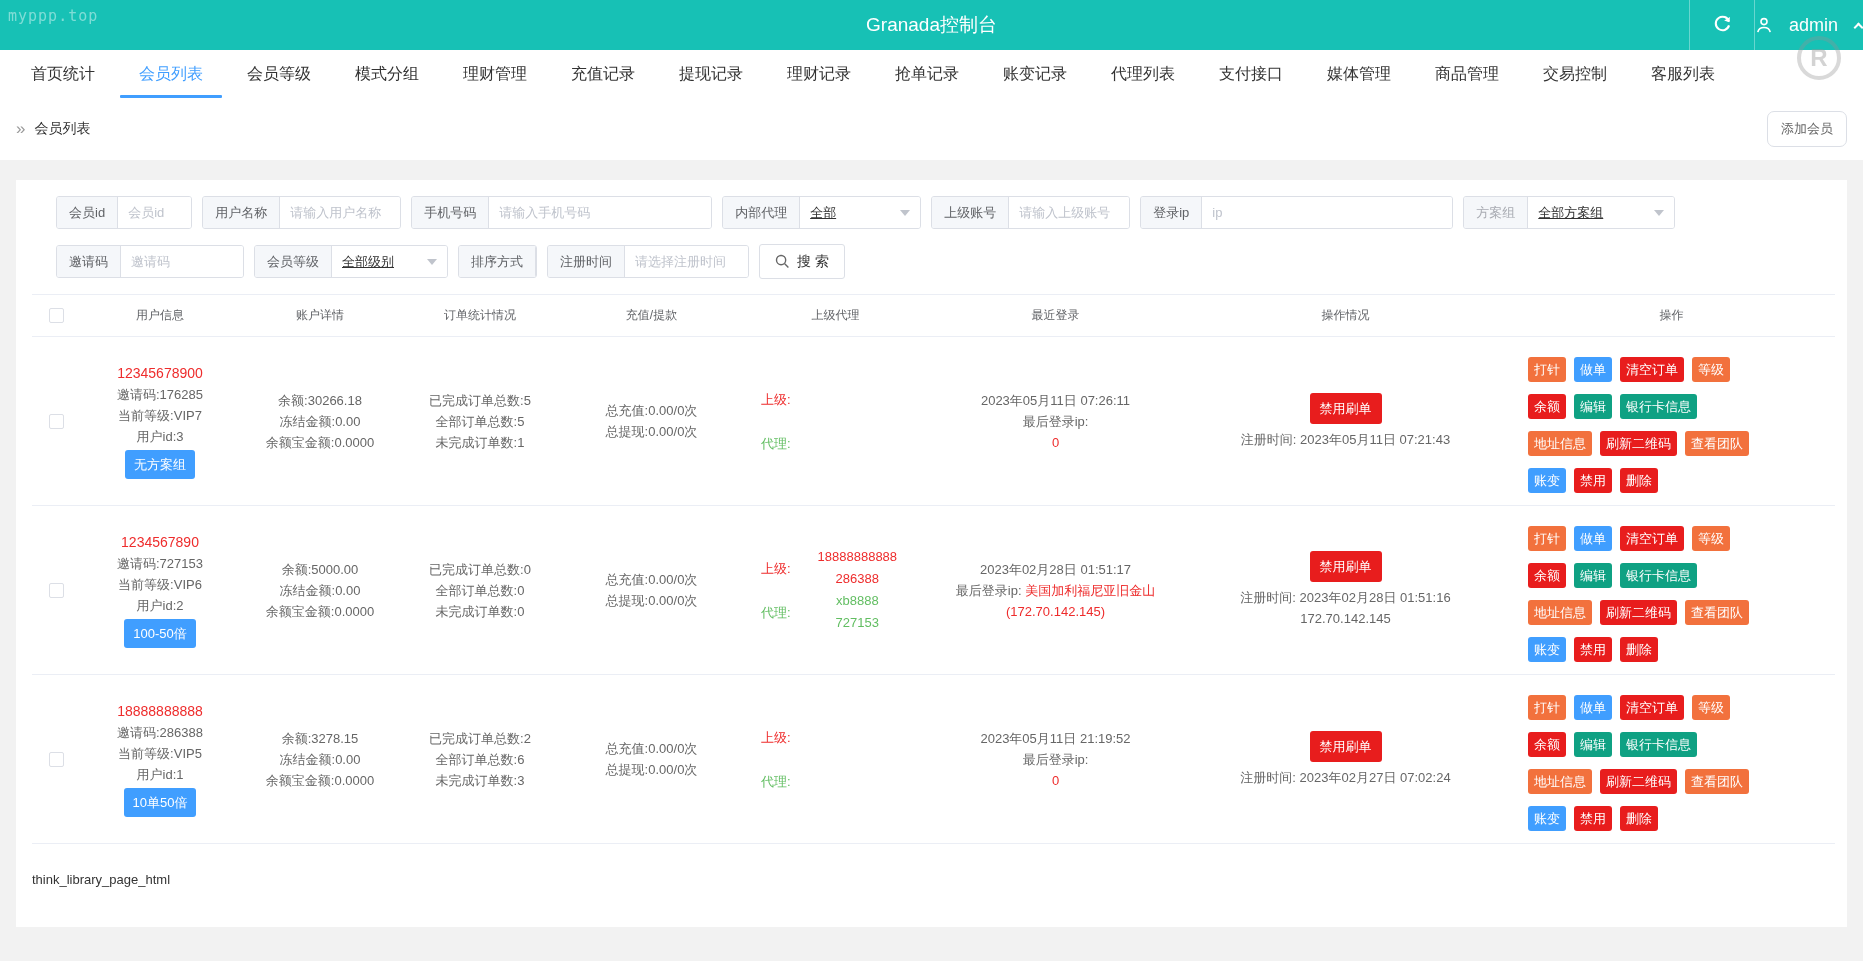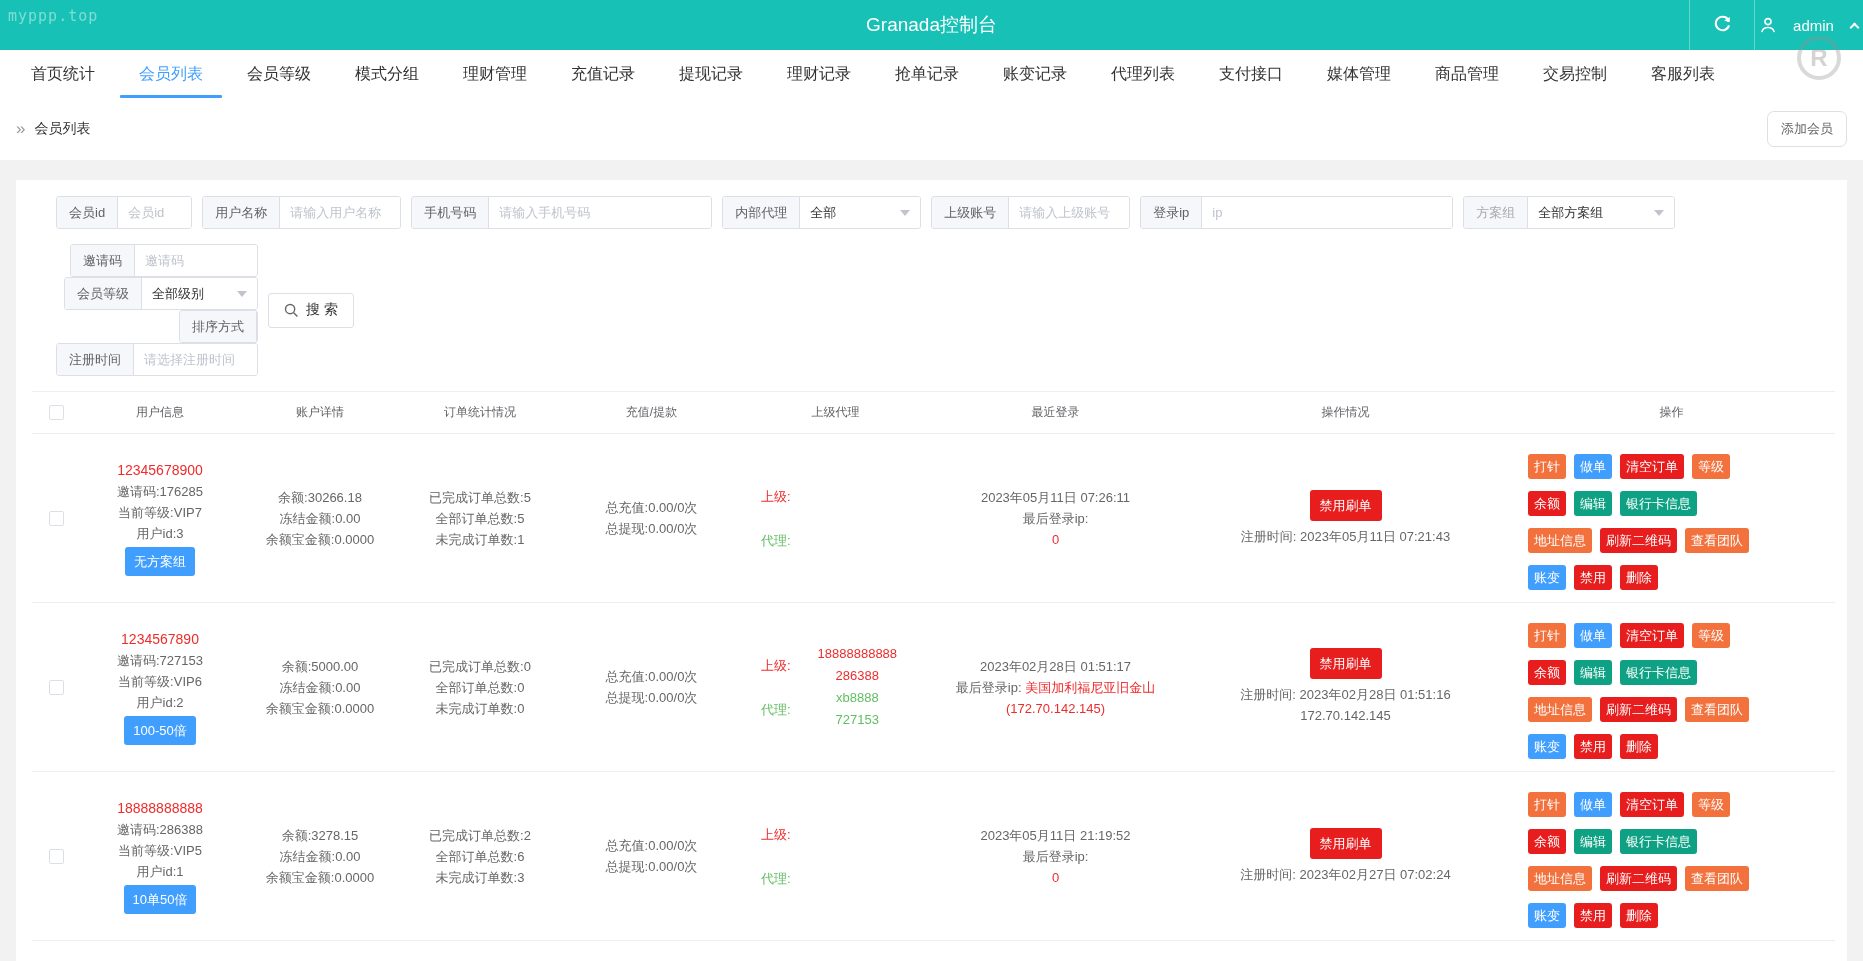--- a/index.html
+++ b/index.html
@@ -8,44 +8,44 @@
     background: #f2f2f2;
     font-family: "Liberation Sans", "DejaVu Sans", sans-serif;
     color: #666;
   }
   
   .app-header { height: 50px; background: #17c1b5; position: relative; display: flex; align-items: center; justify-content: flex-end; }
   .wm-corner { position: absolute; top: 7px; left: 8px; color: rgba(255,255,255,0.45); font-family: "DejaVu Sans Mono", monospace; font-size: 15px; letter-spacing: 1px; }
   .app-title { position: absolute; left: 50%; top: 50%; transform: translate(-50%,-50%); color: #fff; font-size: 19px; }
   .header-right { margin-left: auto; height: 100%; display: flex; align-items: stretch; }
   .header-btn { width: 66px; display: flex; align-items: center; justify-content: center; border-left: 1px solid rgba(255,255,255,0.35); border-right: 1px solid rgba(255,255,255,0.35); cursor: pointer; }
-  .header-user { width: 108px; display: flex; align-items: center; justify-content: center; gap: 17px; color: #fff; font-size: 15px; cursor: pointer; }
+  .header-user { width: 108px; display: flex; align-items: center; justify-content: center; gap: 17px; color: #fff; font-size: 18px; cursor: pointer; }
   .chevron-up { width: 7px; height: 7px; border-left: 2px solid #fff; border-top: 2px solid #fff; transform: rotate(45deg); margin-top: 4px; }
   .wm-logo { position: absolute; top: 36px; left: 1797px; width: 44px; height: 44px; border: 4px solid rgba(145,145,145,0.35); border-radius: 50%; color: rgba(145,145,145,0.4); display: flex; align-items: center; justify-content: center; font-size: 24px; font-weight: bold; z-index: 50; }
   
   .nav { background: #fff; height: 48px; display: flex; align-items: stretch; padding-left: 10px; }
   .nav-tab { font-size: 16px; color: #333; padding: 0 21px; margin-right: 2px; display: flex; align-items: center; cursor: pointer; position: relative; white-space: nowrap; }
   .nav-tab.active { color: #409eff; }
   .nav-tab.active::after { content: ""; position: absolute; left: 2px; right: 2px; bottom: 0; height: 3px; background: #409eff; border-radius: 1px; }
   
   .breadcrumb-bar { background: #fff; height: 62px; display: flex; align-items: center; padding: 0 16px; }
   .breadcrumb-arrow { color: #999; font-size: 17px; margin-right: 9px; }
   .breadcrumb-title { color: #333; font-size: 14px; }
   .add-btn { margin-left: auto; background: #fff; border: 1px solid #dcdfe6; border-radius: 7px; color: #666; font-size: 13px; padding: 8px 13px; cursor: pointer; font-family: inherit; }
   
   .card { background: #fff; margin: 20px 16px 0; padding: 16px 16px 40px; }
   
   .filter-row { display: flex; align-items: center; margin-bottom: 15px; margin-left: 24px; }
-  .filter-groups { display: flex; align-items: flex-end; flex-direction: column; }
+  .filter-groups { display: flex; align-items: flex-start; }
   .filter-group { display: flex; align-items: stretch; height: 33px; border: 1px solid #dcdfe6; border-radius: 3px; margin-right: 10px; background: #fff; overflow: hidden; }
   .filter-label { background: #f5f7fa; color: #606266; font-size: 13px; display: flex; align-items: center; padding: 0 12px; border-right: 1px solid #dcdfe6; white-space: nowrap; }
   .filter-label.muted { color: #a8abb2; }
   .filter-input { border: none; outline: none; padding: 0 10px; font-size: 13px; color: #333; font-family: inherit; }
   .filter-input::placeholder { color: #bfc3cc; }
-  .filter-select { display: flex; align-items: center; justify-content: space-between; padding: 0 10px; font-size: 13px; color: #333; cursor: pointer; background: #fff; }
+  .filter-select { display: flex; align-items: center; justify-content: space-between; padding: 0 10px; font-size: 13px; color: #333; cursor: pointer; background: #fff; text-decoration: underline; }
   .muted-value { color: #bfc3cc; }
   .select-caret { width: 0; height: 0; border-left: 5px solid transparent; border-right: 5px solid transparent; border-top: 6px solid #c0c4cc; margin-left: 8px; flex: none; }
   .search-btn { height: 35px; border: 1px solid #dcdfe6; background: #fff; border-radius: 3px; display: flex; align-items: center; gap: 7px; padding: 0 15px; font-size: 14px; color: #333; cursor: pointer; font-family: inherit; }
   
   .member-table { width: 100%; border-collapse: collapse; table-layout: fixed; margin-top: 14px; }
   .member-table th { height: 42px; font-weight: normal; color: #606266; font-size: 12px; border-top: 1px solid #ebeef5; border-bottom: 1px solid #ebeef5; text-align: center; }
   .member-table td { border-bottom: 1px solid #ebeef5; text-align: center; vertical-align: middle; padding: 8px 4px; font-size: 13px; color: #666; line-height: 21px; }
   .cb { width: 15px; height: 15px; border: 1px solid #dcdfe6; border-radius: 2px; background: #fff; margin: 0 auto; cursor: pointer; }
   .phone-red { color: #ee2c2c; font-size: 14px; }
   .badge-blue { display: inline-block; background: #409eff; color: #fff; border-radius: 3px; padding: 4px 9px; font-size: 13px; margin-top: 3px; cursor: pointer; }

